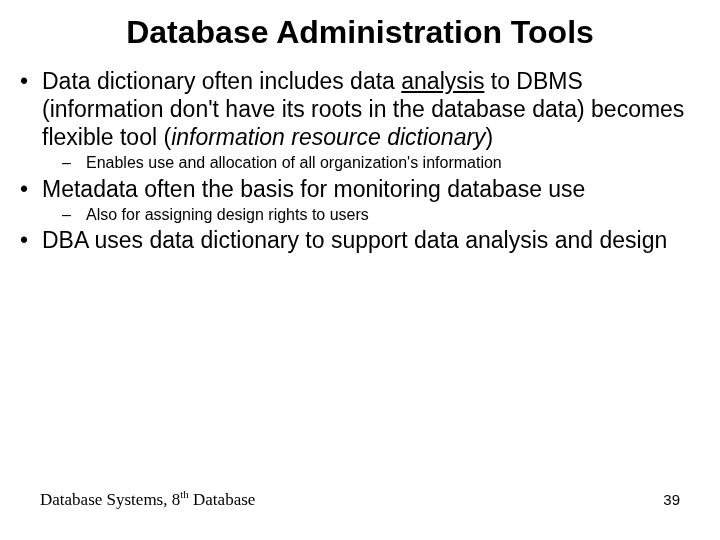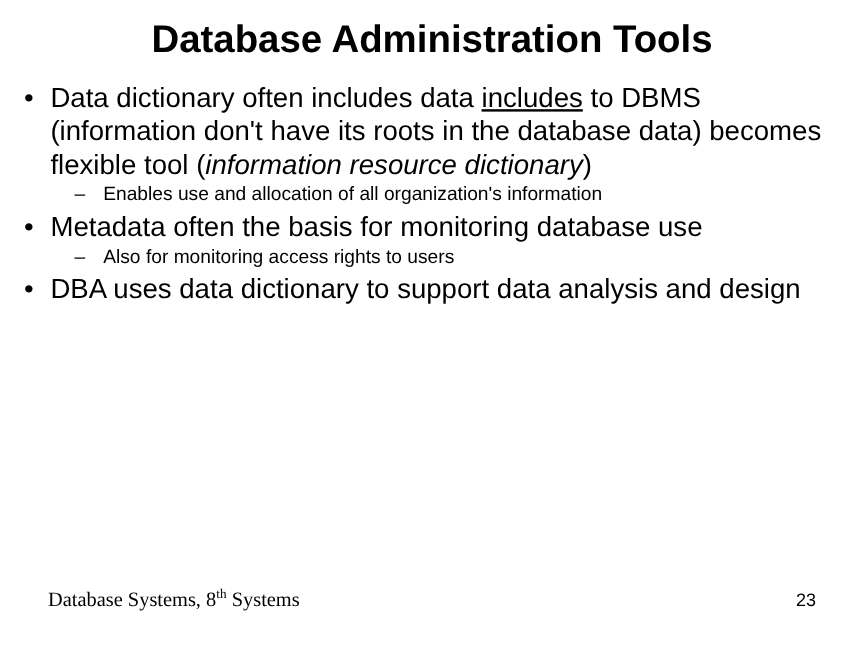--- a/index.html
+++ b/index.html
@@ -71,33 +71,33 @@
   .footer-right { font-family: Arial, Helvetica, sans-serif; font-size: 15px; }
 </style>
 </head>
 <body>
 
 <div class="title">Database Administration Tools</div>
 
 <div class="content">
   <ul class="level1">
     <li>
-      <span>Data dictionary often includes data </span><span class="underline">includes</span><span> to DBMS (information don't have its roots in the database data) becomes flexible tool (</span><span class="italic">information resource dictionary</span><span>)</span>
+      <span>Data dictionary often includes data </span><span class="underline">analysis</span><span> to DBMS (information don't have its roots in the database data) becomes flexible tool (</span><span class="italic">information resource dictionary</span><span>)</span>
       <ul class="level2">
         <li>Enables use and allocation of all organization's information</li>
       </ul>
     </li>
     <li>
       <span>Metadata often the basis for monitoring database use</span>
       <ul class="level2">
-        <li>Also for monitoring access rights to users</li>
+        <li>Also for assigning design rights to users</li>
       </ul>
     </li>
     <li>DBA uses data dictionary to support data analysis and design</li>
   </ul>
 </div>
 
 <div class="footer">
   <div class="footer-left">
-    <span>Database Systems, 8</span><sup>th</sup><span> Systems</span>
+    <span>Database Systems, 8</span><sup>th</sup><span> Database</span>
   </div>
-  <div class="footer-right">23</div>
+  <div class="footer-right">39</div>
 </div>
 
 </body></html>

